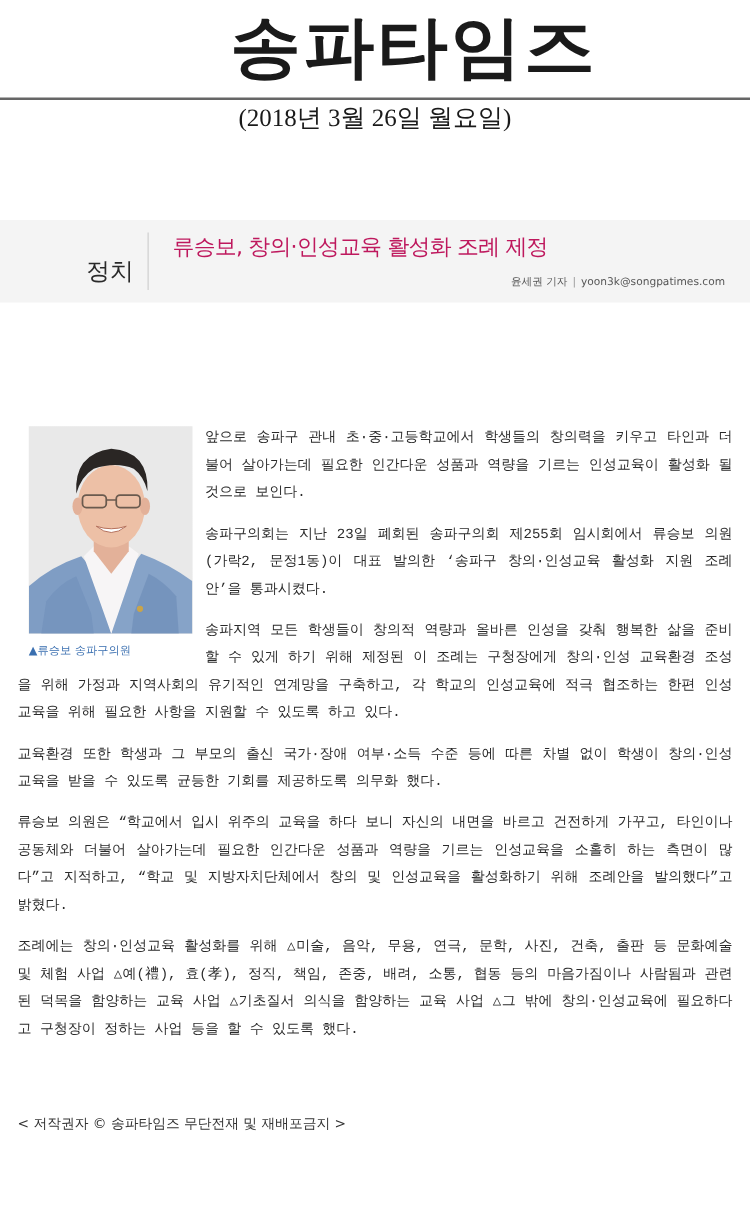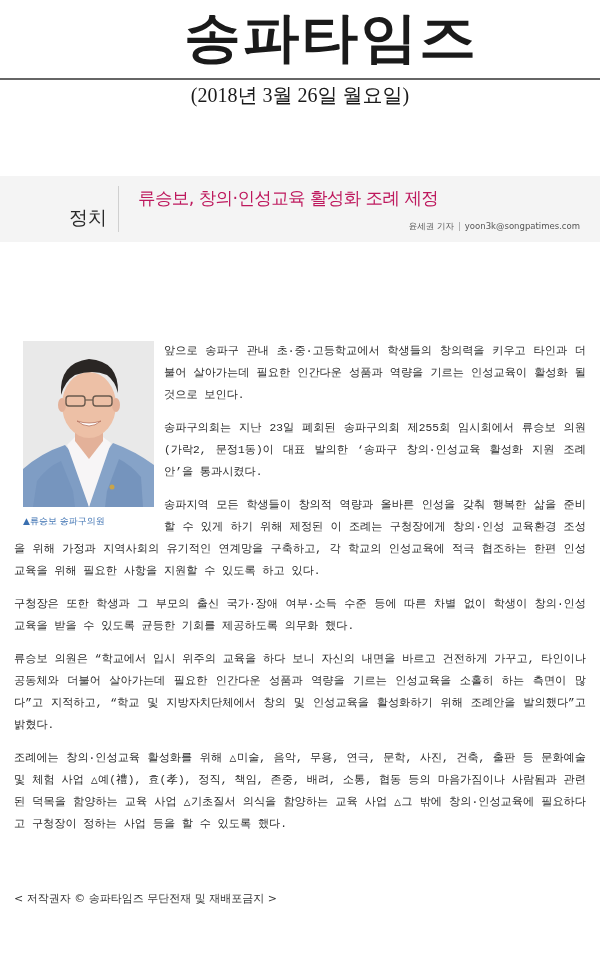--- a/index.html
+++ b/index.html
@@ -187,18 +187,18 @@
     </svg>
   </div>
   <div class="caption">▲류승보 송파구의원</div>
 </div>
 
 <div class="article">
   <div class="float-spacer"></div>
   <p>앞으로 송파구 관내 초·중·고등학교에서 학생들의 창의력을 키우고 타인과 더불어 살아가는데 필요한 인간다운 성품과 역량을 기르는 인성교육이 활성화 될 것으로 보인다.</p>
   <p>송파구의회는 지난 23일 폐회된 송파구의회 제255회 임시회에서 류승보 의원(가락2, 문정1동)이 대표 발의한 ‘송파구 창의·인성교육 활성화 지원 조례안’을 통과시켰다.</p>
   <p>송파지역 모든 학생들이 창의적 역량과 올바른 인성을 갖춰 행복한 삶을 준비할 수 있게 하기 위해 제정된 이 조례는 구청장에게 창의·인성 교육환경 조성을 위해 가정과 지역사회의 유기적인 연계망을 구축하고, 각 학교의 인성교육에 적극 협조하는 한편 인성교육을 위해 필요한 사항을 지원할 수 있도록 하고 있다.</p>
-  <p>구청장은 또한 학생과 그 부모의 출신 국가·장애 여부·소득 수준 등에 따른 차별 없이 학생이 창의·인성교육을 받을 수 있도록 균등한 기회를 제공하도록 의무화 했다.</p>
+  <p>교육환경 또한 학생과 그 부모의 출신 국가·장애 여부·소득 수준 등에 따른 차별 없이 학생이 창의·인성교육을 받을 수 있도록 균등한 기회를 제공하도록 의무화 했다.</p>
   <p>류승보 의원은 “학교에서 입시 위주의 교육을 하다 보니 자신의 내면을 바르고 건전하게 가꾸고, 타인이나 공동체와 더불어 살아가는데 필요한 인간다운 성품과 역량을 기르는 인성교육을 소홀히 하는 측면이 많다”고 지적하고, “학교 및 지방자치단체에서 창의 및 인성교육을 활성화하기 위해 조례안을 발의했다”고 밝혔다.</p>
   <p>조례에는 창의·인성교육 활성화를 위해 △미술, 음악, 무용, 연극, 문학, 사진, 건축, 출판 등 문화예술 및 체험 사업 △예(禮), 효(孝), 정직, 책임, 존중, 배려, 소통, 협동 등의 마음가짐이나 사람됨과 관련된 덕목을 함양하는 교육 사업 △기초질서 의식을 함양하는 교육 사업 △그 밖에 창의·인성교육에 필요하다고 구청장이 정하는 사업 등을 할 수 있도록 했다.</p>
 </div>
 
 <div class="footer-note">&lt; 저작권자 © 송파타임즈 무단전재 및 재배포금지 &gt;</div>
 
 </body></html>

